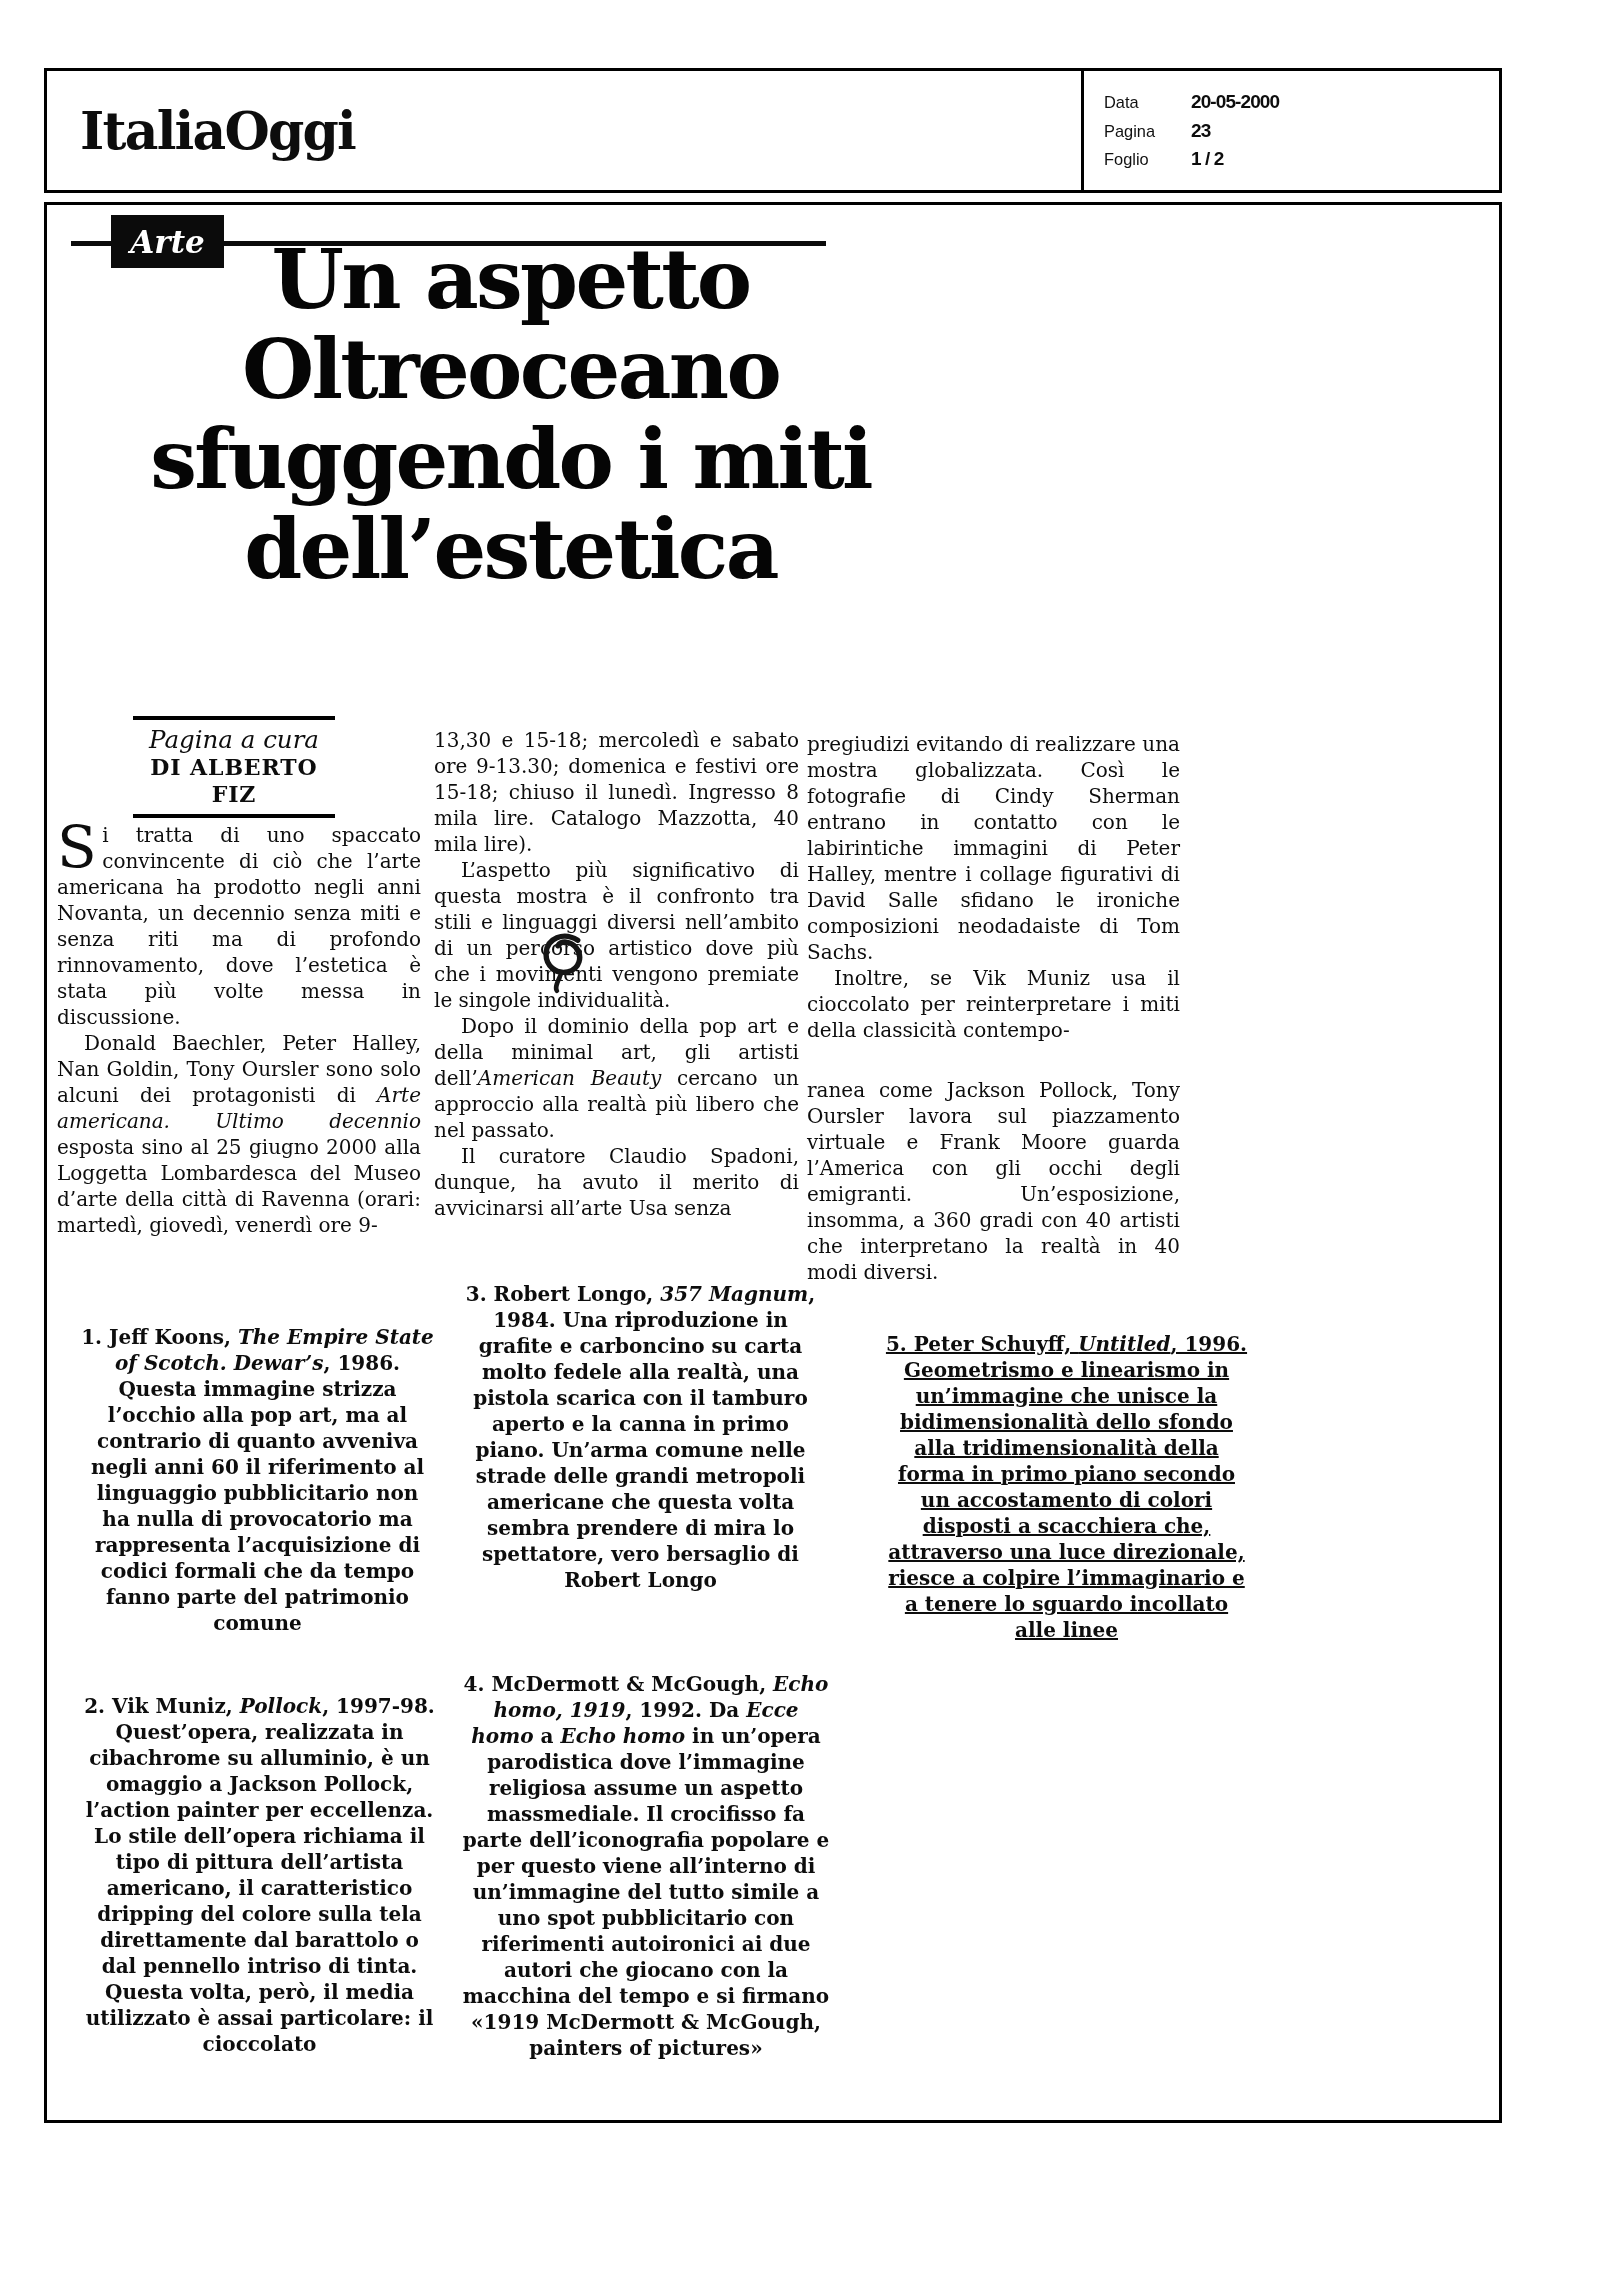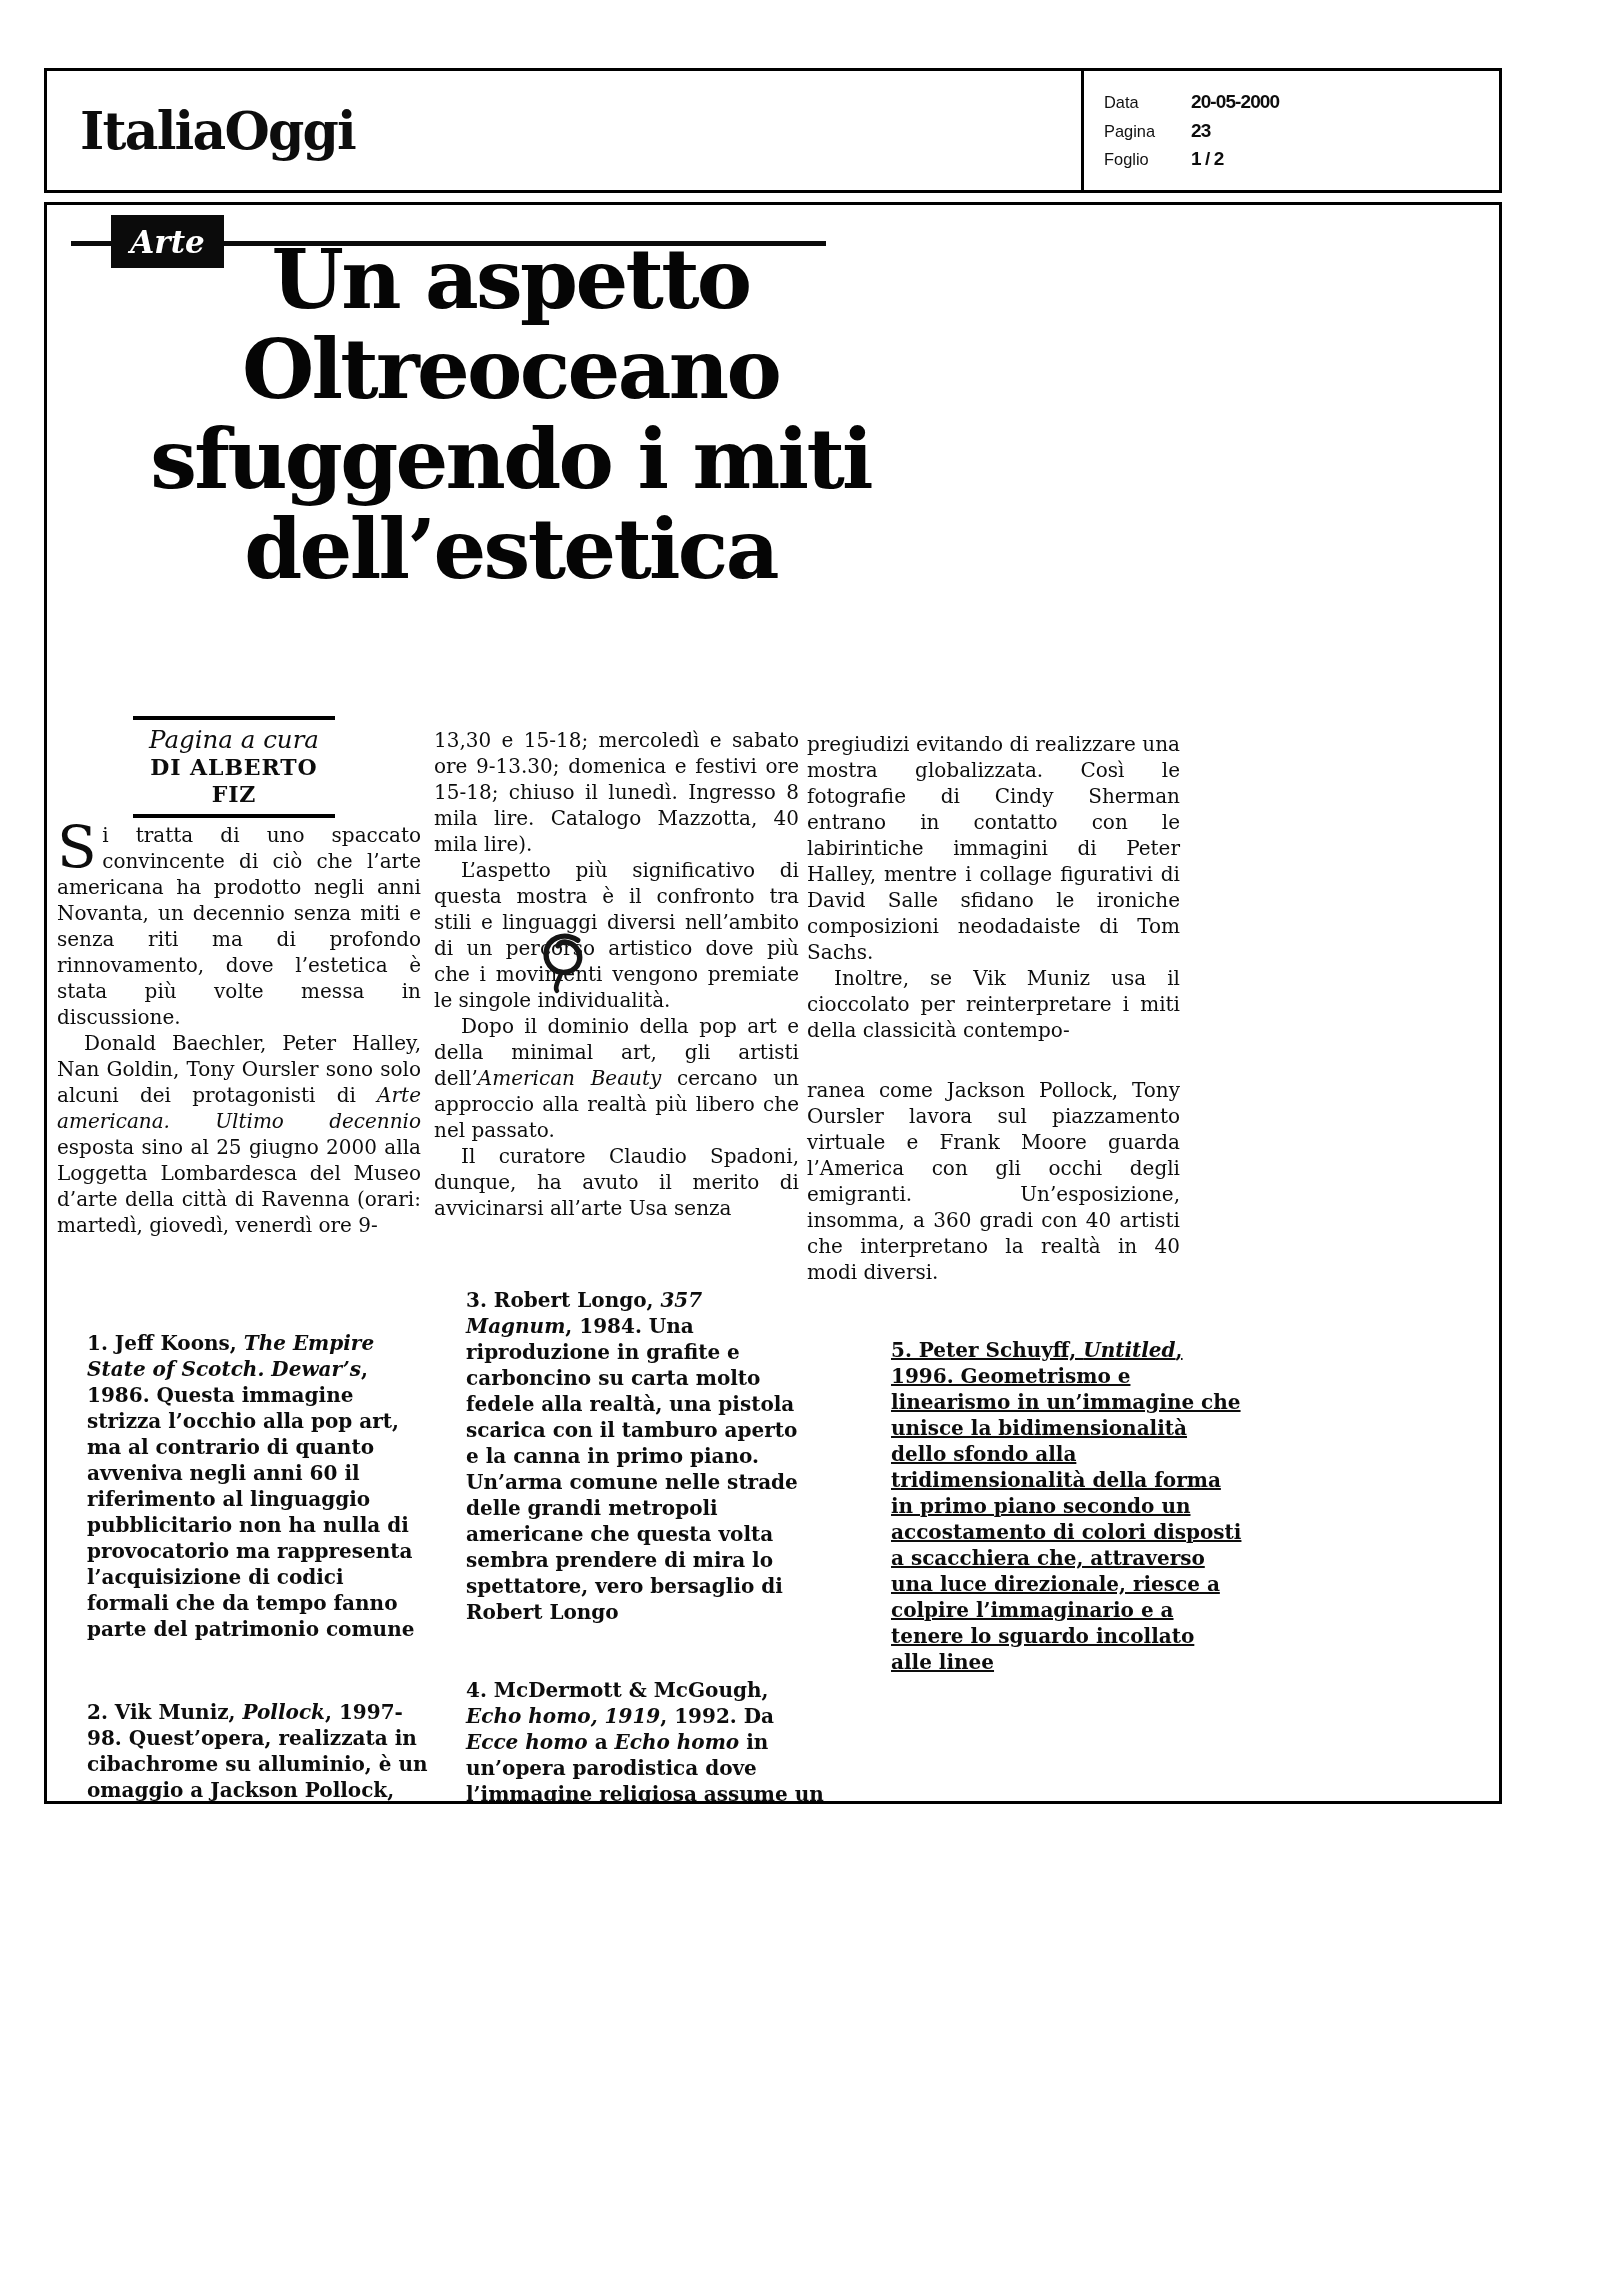--- a/index.html
+++ b/index.html
@@ -11,21 +11,21 @@
   .header-box{left:44px;top:68px;width:1458px;height:125px;display:flex;}
   .logo-cell{flex:1;display:flex;align-items:center;padding-left:33px;}
   .logo{font-weight:bold;font-size:52px;letter-spacing:-1.8px;}
   .data-cell{width:418px;border-left:3.6px solid #000;box-sizing:border-box;
              display:flex;flex-direction:column;justify-content:center;gap:6.4px;padding-left:20px;}
   .data-row{display:flex;align-items:baseline;}
   .data-label{width:87px;font-family:"Liberation Sans",sans-serif;font-size:16.4px;color:#111;}
   .data-value{font-family:"Liberation Sans",sans-serif;font-weight:bold;font-size:19px;letter-spacing:-0.9px;}
 
   
-  .main-box{left:44px;top:202px;width:1458px;height:1602px;overflow:hidden;}
+  .main-box{left:44px;top:202px;width:1458px;height:1921px;overflow:hidden;}
   .kicker-rule{position:absolute;left:23.6px;top:36px;width:755px;height:4.5px;background:#0b0b0b;}
   .kicker-box{position:absolute;left:64px;top:10px;width:113px;height:53px;background:#0b0b0b;color:#fff;
               display:flex;align-items:center;justify-content:center;
               font-style:italic;font-weight:bold;font-size:31px;}
   .headline{position:absolute;left:27px;top:29px;width:873px;text-align:center;
             font-weight:bold;font-size:83px;line-height:90px;letter-spacing:-2.7px;color:#050505;}
   .byline{position:absolute;left:86px;top:511px;width:202px;text-align:center;
           border-top:4.5px solid #000;border-bottom:4.5px solid #000;padding:4.5px 0 6.4px 0;}
   .byline-1{font-style:italic;font-size:24.5px;line-height:29px;}
   .byline-2{font-weight:bold;font-size:22px;line-height:27px;letter-spacing:0.9px;}
@@ -35,21 +35,21 @@
   .col .para.indent{text-indent:27px;}
   .para .i{font-style:italic;}
   .dropcap{float:left;font-size:58px;line-height:47px;font-weight:normal;padding:1.8px 5.5px 0 0;}
 
   .col1-body{left:10px;top:617px;width:364px;}
   .col2-body{left:387px;top:522px;width:365px;}
   .col3-body-a{left:760px;top:526px;width:373px;}
   .col3-body-b{left:760px;top:872px;width:373px;}
 
   .caption{position:absolute;font-size:20px;line-height:26px;font-weight:bold;}
-  .caption .para{margin:12px;text-align:left;}
+  .caption .para{margin:6px;text-align:center;}
   .caption1{left:28px;top:1113px;width:365px;}
   .caption2{left:28px;top:1482px;width:369px;}
   .caption3{left:407px;top:1070px;width:373px;}
   .caption4{left:407px;top:1460px;width:384px;}
   .caption5{left:832px;top:1120px;width:375px;text-decoration:underline;}
 
   .pen-mark{position:absolute;left:491px;top:726px;width:65px;height:69px;}
 
   
   .footer-strip{left:44px;top:2130px;width:1458px;height:32px;border:2.7px solid #000;

